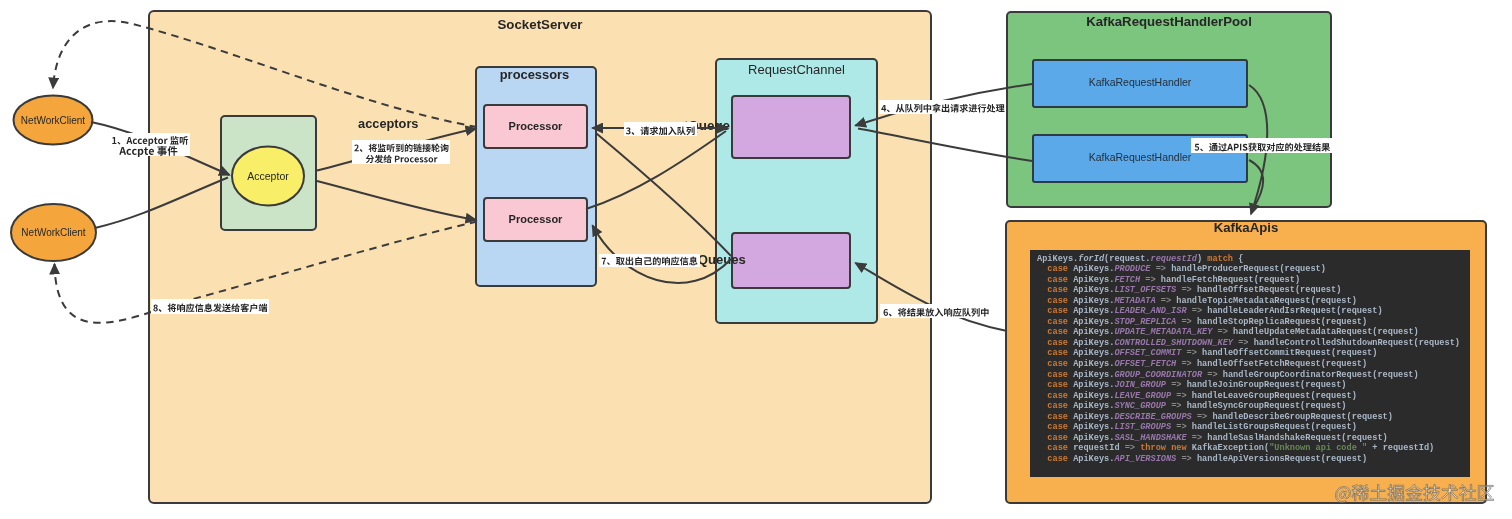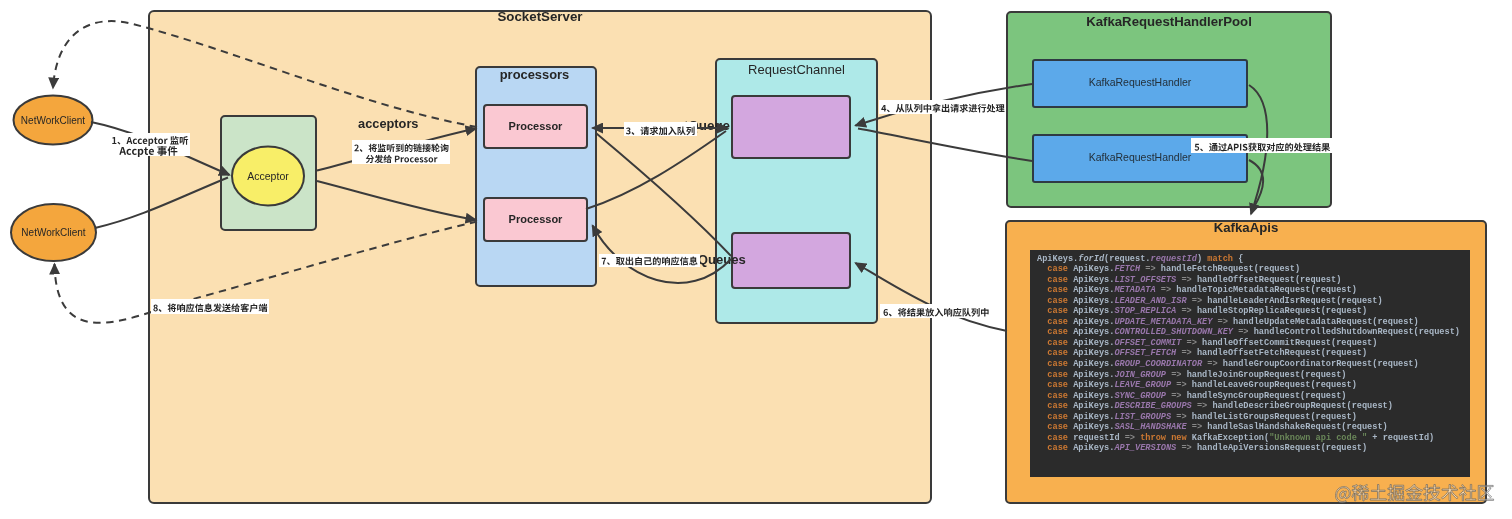--- a/index.html
+++ b/index.html
@@ -16,34 +16,35 @@
 <div style="position:absolute;left:475px;top:66px;width:122px;height:221px;background:#B9D7F3;border:2px solid #3A3A3A;border-radius:5px;box-sizing:border-box"></div>
 <div style="position:absolute;left:483px;top:104px;width:105px;height:45px;background:#FAC8D2;border:2px solid #3A3A3A;border-radius:4px;box-sizing:border-box"></div>
 <div style="position:absolute;left:483px;top:197px;width:105px;height:45px;background:#FAC8D2;border:2px solid #3A3A3A;border-radius:4px;box-sizing:border-box"></div>
 <div style="position:absolute;left:715px;top:58px;width:163px;height:266px;background:#AEE9E8;border:2px solid #3A3A3A;border-radius:5px;box-sizing:border-box"></div>
 <div style="position:absolute;left:731px;top:95px;width:120px;height:64px;background:#D3A7DF;border:2px solid #3A3A3A;border-radius:4px;box-sizing:border-box"></div>
 <div style="position:absolute;left:731px;top:232px;width:120px;height:57px;background:#D3A7DF;border:2px solid #3A3A3A;border-radius:4px;box-sizing:border-box"></div>
 <div style="position:absolute;left:1006px;top:11px;width:326px;height:197px;background:#7CC57E;border:2px solid #3A3A3A;border-radius:5px;box-sizing:border-box"></div>
 <div style="position:absolute;left:1032px;top:59px;width:216px;height:49px;background:#5CA9EA;border:2px solid #2F3A44;border-radius:3px;box-sizing:border-box"></div>
 <div style="position:absolute;left:1032px;top:134px;width:216px;height:49px;background:#5CA9EA;border:2px solid #2F3A44;border-radius:3px;box-sizing:border-box"></div>
 <div style="position:absolute;left:1005px;top:220px;width:482px;height:284px;background:#F8B04F;border:2px solid #3A3A3A;border-radius:5px;box-sizing:border-box"></div>
-<div style="position:absolute;left:390.0px;top:10px;width:300px;text-align:center;font-size:13.3px;font-weight:bold;color:#262626;line-height:14.3px">SocketServer</div>
+<div style="position:absolute;left:390.0px;top:18px;width:300px;text-align:center;font-size:13.3px;font-weight:bold;color:#262626;line-height:14.3px">SocketServer</div>
 <div style="position:absolute;left:118.5px;top:117px;width:300px;text-align:right;font-size:12.8px;font-weight:bold;color:#262626;line-height:13.8px">acceptors</div>
 <div style="position:absolute;left:384.5px;top:68px;width:300px;text-align:center;font-size:12.9px;font-weight:bold;color:#262626;line-height:13.9px">processors</div>
 <div style="position:absolute;left:1019.0px;top:15px;width:300px;text-align:center;font-size:13.2px;font-weight:bold;color:#262626;line-height:14.2px">KafkaRequestHandlerPool</div>
 <div style="position:absolute;left:646.5px;top:62.5px;width:300px;text-align:center;font-size:13px;font-weight:normal;color:#262626;line-height:14px">RequestChannel</div>
 <div style="position:absolute;left:1096.0px;top:220.5px;width:300px;text-align:center;font-size:13.2px;font-weight:bold;color:#262626;line-height:14.2px">KafkaApis</div>
 <div style="position:absolute;left:385.5px;top:119.5px;width:300px;text-align:center;font-size:11px;font-weight:bold;color:#262626;line-height:12px">Processor</div>
 <div style="position:absolute;left:385.5px;top:212.5px;width:300px;text-align:center;font-size:11px;font-weight:bold;color:#262626;line-height:12px">Processor</div>
 <div style="position:absolute;left:640.0px;top:119px;width:300px;text-align:left;font-size:13.4px;font-weight:bold;color:#262626;line-height:14.4px">requestQueue</div>
 <div style="position:absolute;left:639.5px;top:253px;width:300px;text-align:left;font-size:13.1px;font-weight:bold;color:#262626;line-height:14.1px">responseQueues</div>
 <div style="position:absolute;left:990.0px;top:77px;width:300px;text-align:center;font-size:10.5px;font-weight:normal;color:#23303B;line-height:11.5px">KafkaRequestHandler</div>
 <div style="position:absolute;left:990.0px;top:152px;width:300px;text-align:center;font-size:10.5px;font-weight:normal;color:#23303B;line-height:11.5px">KafkaRequestHandler</div>
 <div id="code">
 <div>ApiKeys.<span class="i">forId</span>(request.<span class="c">requestId</span>) <span class="k">match</span> {</div>
+<div>&nbsp;&nbsp;<span class="k">case</span> ApiKeys.<span class="c">PRODUCE</span> <span class="a">=&gt;</span> handleProducerRequest(request)</div>
 <div>&nbsp;&nbsp;<span class="k">case</span> ApiKeys.<span class="c">FETCH</span> <span class="a">=&gt;</span> handleFetchRequest(request)</div>
 <div>&nbsp;&nbsp;<span class="k">case</span> ApiKeys.<span class="c">LIST_OFFSETS</span> <span class="a">=&gt;</span> handleOffsetRequest(request)</div>
 <div>&nbsp;&nbsp;<span class="k">case</span> ApiKeys.<span class="c">METADATA</span> <span class="a">=&gt;</span> handleTopicMetadataRequest(request)</div>
 <div>&nbsp;&nbsp;<span class="k">case</span> ApiKeys.<span class="c">LEADER_AND_ISR</span> <span class="a">=&gt;</span> handleLeaderAndIsrRequest(request)</div>
 <div>&nbsp;&nbsp;<span class="k">case</span> ApiKeys.<span class="c">STOP_REPLICA</span> <span class="a">=&gt;</span> handleStopReplicaRequest(request)</div>
 <div>&nbsp;&nbsp;<span class="k">case</span> ApiKeys.<span class="c">UPDATE_METADATA_KEY</span> <span class="a">=&gt;</span> handleUpdateMetadataRequest(request)</div>
 <div>&nbsp;&nbsp;<span class="k">case</span> ApiKeys.<span class="c">CONTROLLED_SHUTDOWN_KEY</span> <span class="a">=&gt;</span> handleControlledShutdownRequest(request)</div>
 <div>&nbsp;&nbsp;<span class="k">case</span> ApiKeys.<span class="c">OFFSET_COMMIT</span> <span class="a">=&gt;</span> handleOffsetCommitRequest(request)</div>
 <div>&nbsp;&nbsp;<span class="k">case</span> ApiKeys.<span class="c">OFFSET_FETCH</span> <span class="a">=&gt;</span> handleOffsetFetchRequest(request)</div>
 <div>&nbsp;&nbsp;<span class="k">case</span> ApiKeys.<span class="c">GROUP_COORDINATOR</span> <span class="a">=&gt;</span> handleGroupCoordinatorRequest(request)</div>

